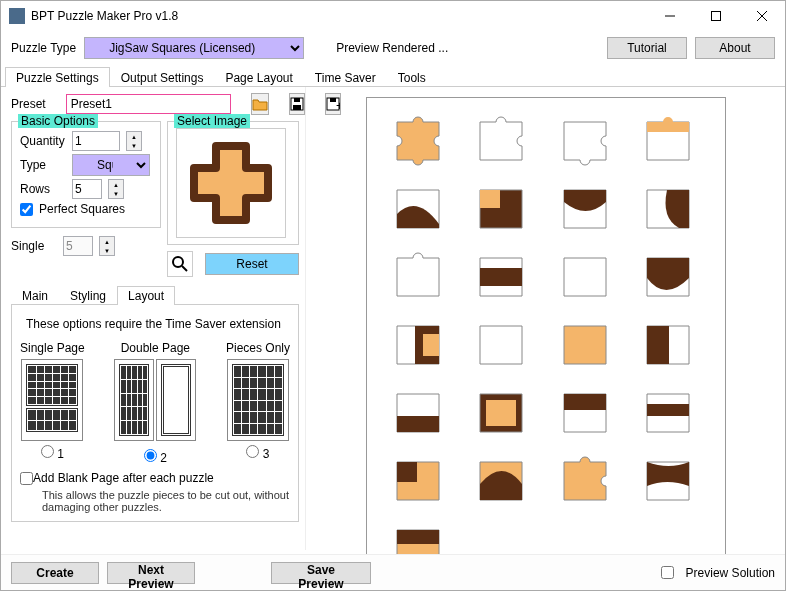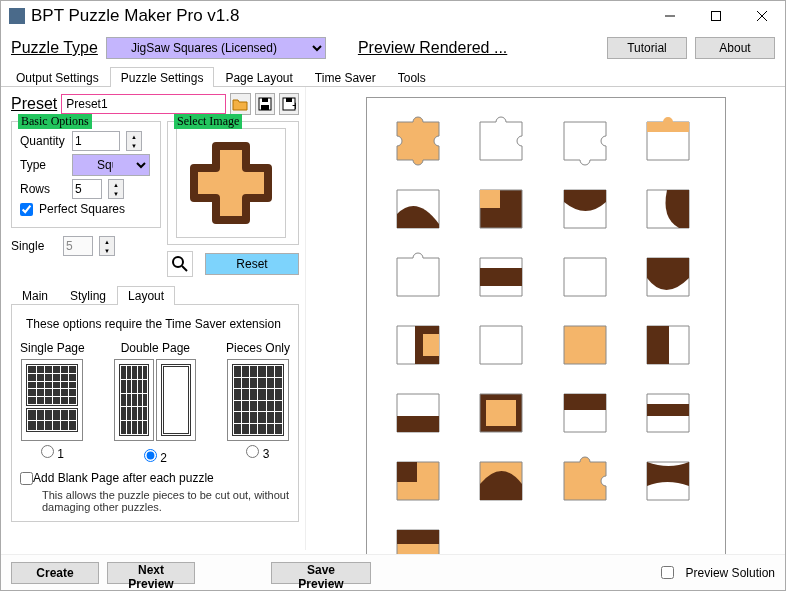--- a/index.html
+++ b/index.html
@@ -1,51 +1,51 @@
 <!DOCTYPE html>
 <html><head>
 <meta charset="utf-8">
 <style>
 * { box-sizing: border-box; margin: 0; padding: 0; font-family: "Segoe UI", Tahoma, sans-serif; font-size: 12px; }
 body { background: #fff; width: 786px; height: 591px; border: 1px solid #aaa; position: relative; overflow: hidden; }
 
 
 .titlebar { height: 30px; display: flex; align-items: center; padding: 0 0 0 8px; }
 .app-icon { width: 16px; height: 16px; margin-right: 6px; background: #4a6a8a; display: inline-block; }
-.title-text { flex: 1; font-size: 17px; }
+.title-text { flex: 1; font-size: 12px; }
 .winbtn { width: 46px; height: 30px; display: flex; align-items: center; justify-content: center; }
 .winbtn svg { width: 10px; height: 10px; }
 
 
 .toolbar-row { display: flex; align-items: center; padding: 6px 10px; gap: 8px; }
-.lbl { font-size: 16px; text-decoration: underline; }
+.lbl { font-size: 12px; }
 select.combo { height: 22px; border: 1px solid #abadb3; padding: 1px 20px; font-size: 12px; background:#c4b5fd; }
 .big-combo { width: 220px; }
 .spacer { flex: 1; }
 .btn { height: 22px; border: 1px solid #adadad; background: #e1e1e1; padding: 0 12px; font-size: 12px; cursor: pointer; }
 .btn-wide { width: 80px; }
 
 
 .tabbar { display: flex; align-items: flex-end; border-bottom: 1px solid #ccc; padding: 0 4px; height: 22px; }
 .tab { padding: 3px 10px 2px; border: 1px solid transparent; border-bottom: none; position: relative; top: 1px; cursor: pointer; }
 .tab.active { border-color: #ccc; background: #fff; }
 
 
 .main-area { display: flex; height: calc(100% - 30px - 38px - 22px - 36px); }
 .left-panel { width: 305px; padding: 6px 6px 6px 10px; border-right: 1px solid #eee; }
 .preview-panel { flex: 1; padding: 10px; display: flex; align-items: flex-start; justify-content: center; }
 
 
-.preset-row { display: flex; align-items: center; gap: 4px; margin-bottom: 6px; }
+.preset-row { display: flex; align-items: center; gap: 20px; margin-bottom: 6px; }
 .preset-row input[type=text] { flex: 1; height: 20px; border: 1px solid #ec4899; padding: 1px 4px; }
 .iconbtn { width: 22px; height: 22px; border: 1px solid #adadad; background: #f0f0f0; display: flex; align-items: center; justify-content: center; cursor: pointer; }
 
 
 .group { border: 1px solid #ccc; padding: 6px 8px 8px; margin-bottom: 4px; position: relative; }
-.group-title { position: absolute; top: -8px; left: 6px; background: #22c55e; padding: 0 3px; font-size: 12px; font-family: Liberation Serif, serif; }
+.group-title { position: absolute; top: -8px; left: 6px; background: #5eead4; padding: 0 3px; font-size: 12px; }
 .row { display: flex; align-items: center; margin: 3px 0; gap: 6px; }
 .row-lbl { width: 46px; }
 input.num { width: 48px; height: 20px; border: 1px solid #abadb3; padding: 1px 2px; }
 .spinner { display:flex; flex-direction:column; border:1px solid #abadb3; }
 .spinner div { width:14px; height:9px; display:flex; align-items:center; justify-content:center; font-size:6px; background:#f0f0f0; line-height:1; }
 
 .opts-flex { display:flex; gap:6px; }
 .basic-col { width: 150px; }
 .select-img-col { flex:1; }
 .imgprev { width:110px; height:110px; border:1px solid #ccc; background:#fff; display:flex; align-items:center; justify-content:center; }
@@ -111,22 +111,22 @@
   <select class="combo big-combo">
     <option>JigSaw Squares (Licensed)</option>
   </select>
   <span class="lbl" style="margin-left:24px">Preview Rendered ...</span>
   <div class="spacer"></div>
   <button class="btn btn-wide">Tutorial</button>
   <button class="btn btn-wide">About</button>
 </div>
 
 <div class="tabbar">
+  <div class="tab active">Puzzle Settings</div>
   <div class="tab">Output Settings</div>
-  <div class="tab active">Puzzle Settings</div>
   <div class="tab">Page Layout</div>
   <div class="tab">Time Saver</div>
   <div class="tab">Tools</div>
 </div>
 
 <div class="main-area">
 
   <div class="left-panel">
 
     <div class="preset-row">

